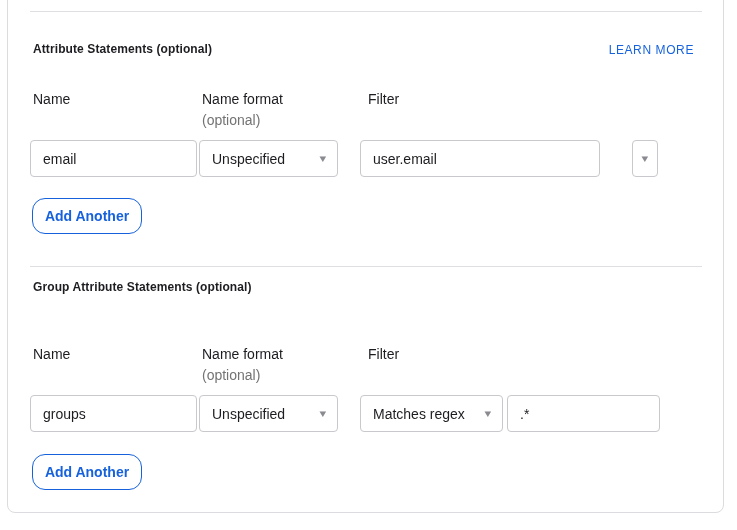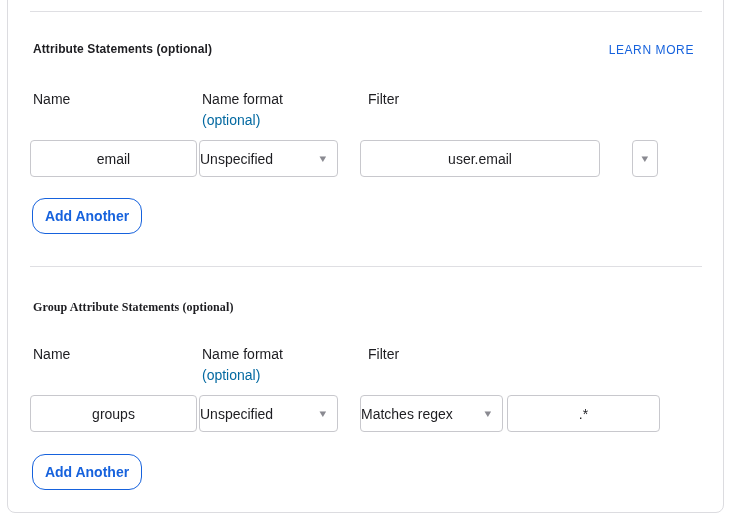--- a/index.html
+++ b/index.html
@@ -45,47 +45,46 @@
   }
   .col-label {
     position: absolute;
     font-size: 14px;
     font-weight: normal;
     color: #1d1d21;
   }
   .col-sublabel {
     position: absolute;
     font-size: 14px;
-    color: #0369a1;
+    color: #737373;
   }
   .text-input {
     position: absolute;
     height: 37px;
     border: 1px solid #c8c8cd;
     border-radius: 4px;
     background: #ffffff;
     font-family: "Liberation Sans", sans-serif;
     font-size: 14px;
     color: #1d1d21;
     padding: 0 12px;
     outline: none;
-    text-align: center;
   }
   .select-box {
     position: absolute;
     height: 37px;
     border: 1px solid #c8c8cd;
     border-radius: 4px;
     background: #ffffff;
     font-size: 14px;
     color: #1d1d21;
     display: flex;
     align-items: center;
     justify-content: space-between;
-    padding: 0 11px 0 0;
+    padding: 0 11px 0 12px;
     cursor: pointer;
   }
   .arrow {
     font-size: 11px;
     color: #8a8a91;
     line-height: 1;
     transform: scaleX(1.2);
   }
   .arrow-btn {
     position: absolute;
@@ -140,21 +139,21 @@
 <input class="text-input" style="left: 360px; top: 140px; width: 240px;" type="text" value="user.email">
 
 <div class="arrow-btn" style="left:632px; top:140px;">
   <span class="arrow">▾</span>
 </div>
 
 <button class="add-btn" style="top:198px;">Add Another</button>
 
 <div class="divider" style="top:266px;"></div>
 
-<div class="section-title" style="top:300px;font-family:Liberation Serif, serif;">Group Attribute Statements (optional)</div>
+<div class="section-title" style="top:280px;">Group Attribute Statements (optional)</div>
 
 <div class="col-label" style="left:33px; top:346px;">Name</div>
 <div class="col-label" style="left:202px; top:346px;">Name format</div>
 <div class="col-sublabel" style="left:202px; top:367px;">(optional)</div>
 <div class="col-label" style="left:368px; top:346px;">Filter</div>
 
 <input class="text-input" style="left: 30px; top: 395px; width: 167px;" type="text" value="groups">
 
 <div class="select-box" style="left:199px; top:395px; width:139px;">
   <span>Unspecified</span>

